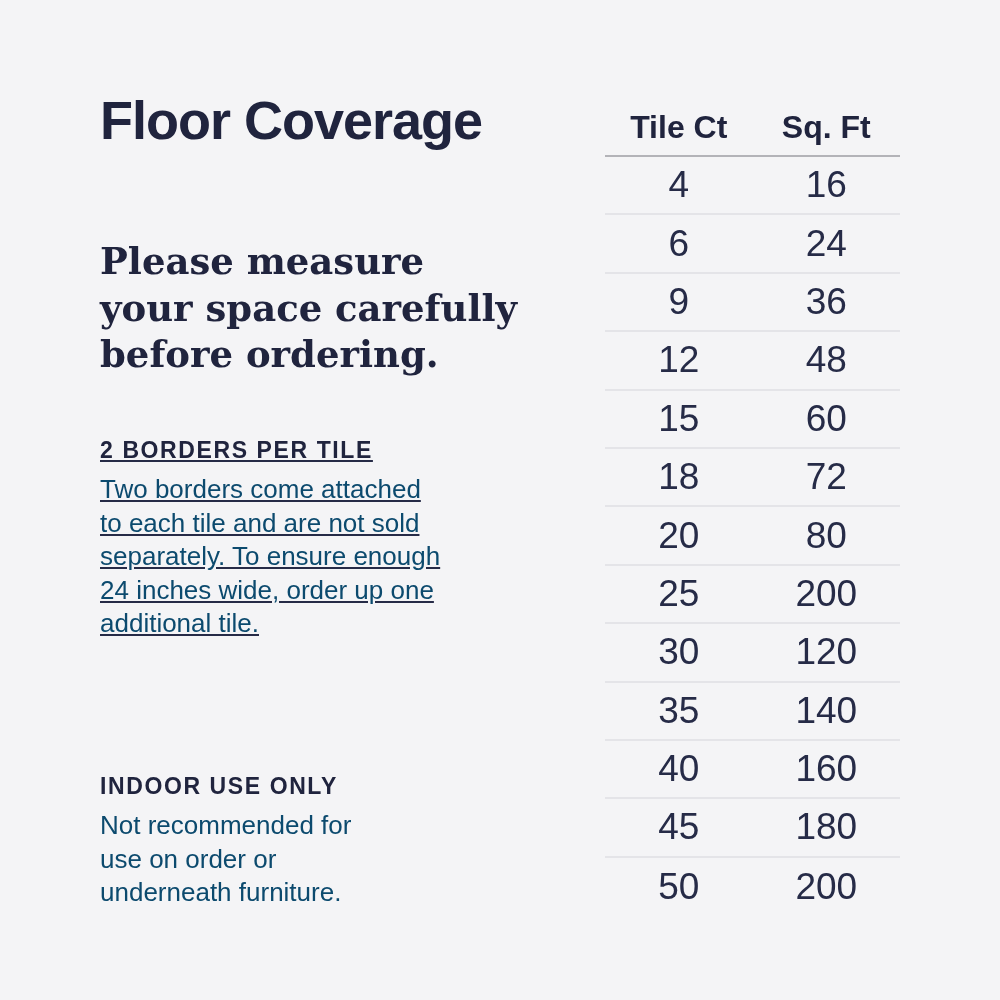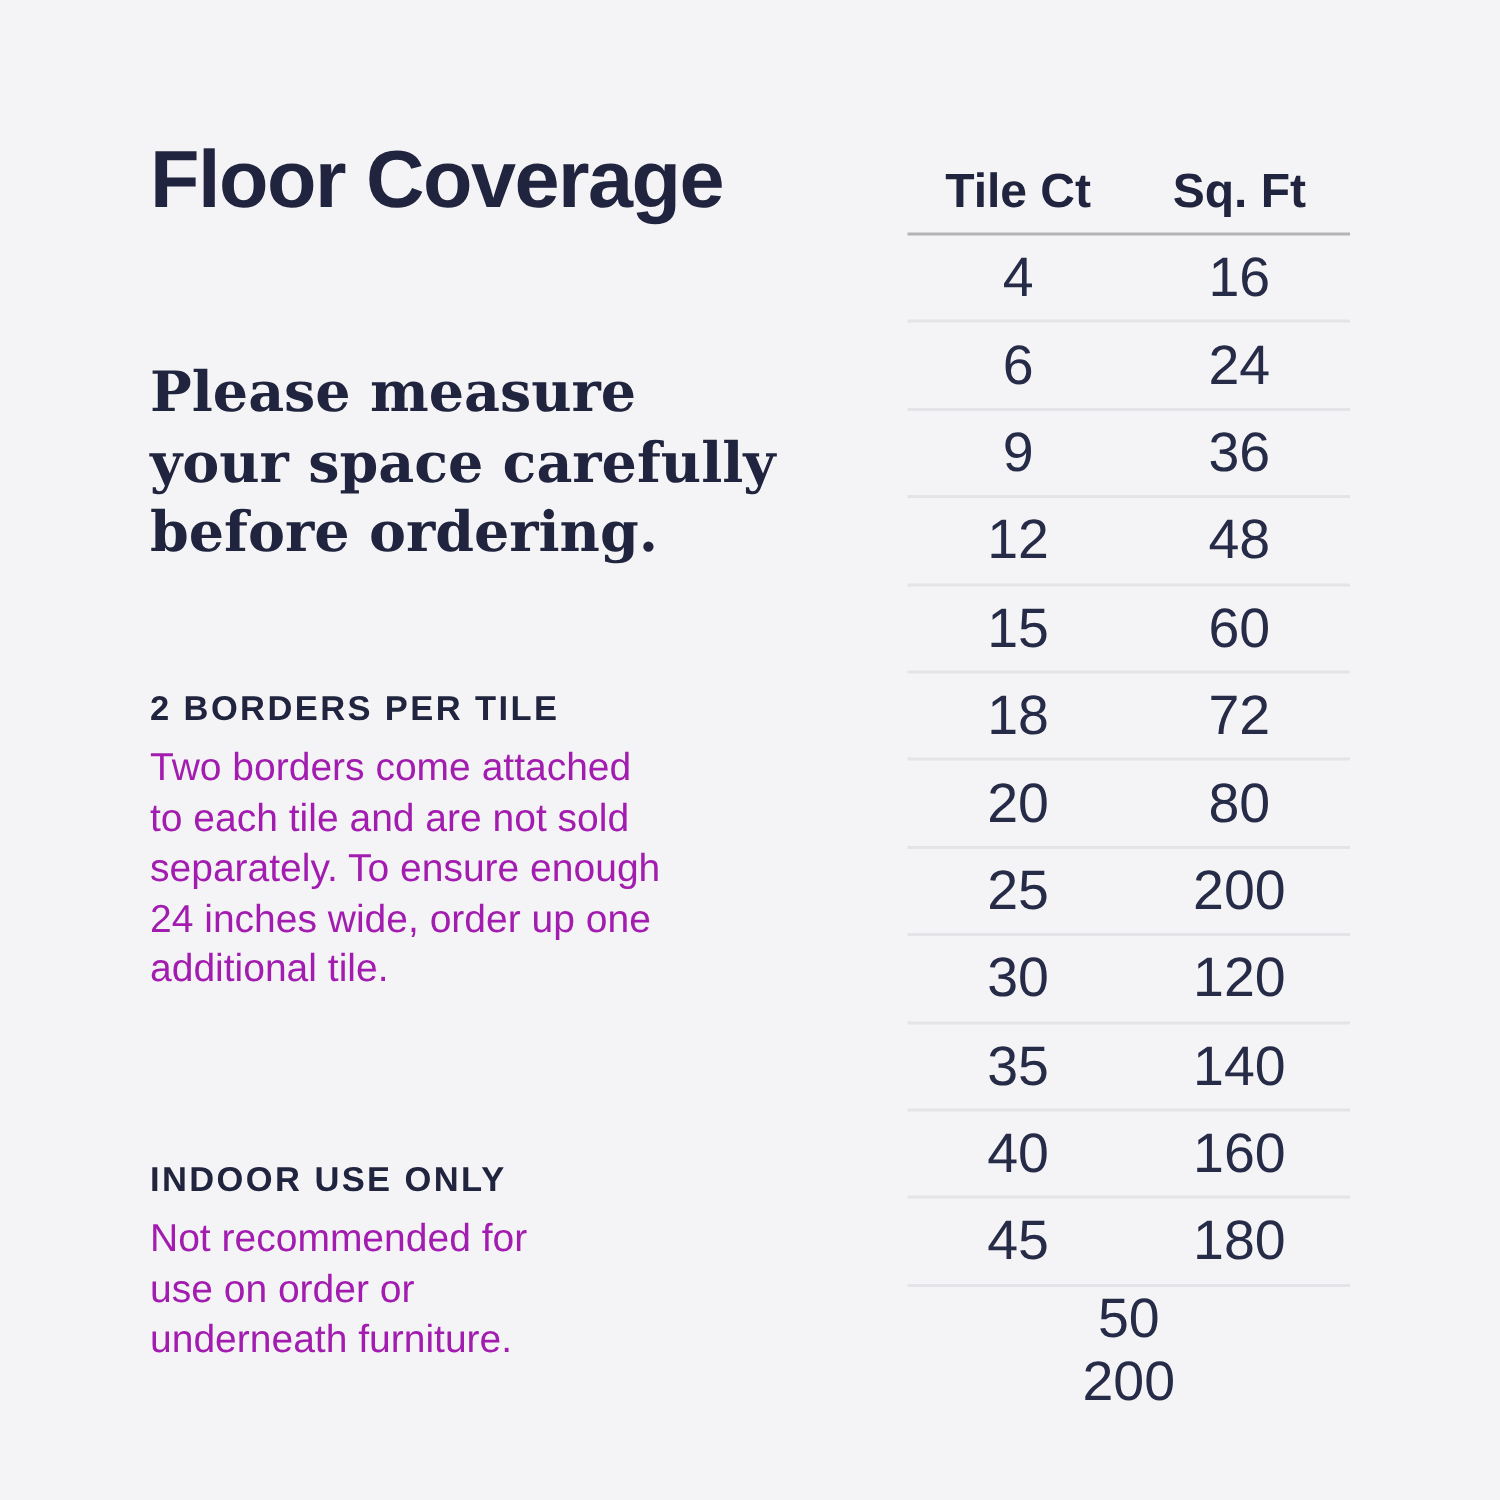--- a/index.html
+++ b/index.html
@@ -40,37 +40,37 @@
     left: 0;
     top: 238px;
     margin: 0;
     font-family: "DejaVu Serif", "Liberation Serif", serif;
     font-weight: 700;
     font-size: 37px;
     line-height: 46.5px;
     color: #20243e;
     white-space: nowrap;
   }
-  .section-1 { position: absolute; left: 0; top: 458px; }
+  .section-1 { position: absolute; left: 0; top: 436px; text-decoration: underline; }
   .section-2 { position: absolute; left: 0; top: 772px; }
   .section-heading {
     margin: 0 0 9px 0;
     font-size: 23px;
     line-height: 28px;
     font-weight: 800;
     letter-spacing: 1.6px;
     color: #20243e;
     white-space: nowrap;
   }
   .section-body {
     margin: 0;
     font-size: 26px;
     line-height: 33.5px;
     font-weight: 400;
-    color: #a21caf;
+    color: #0c4a6e;
     white-space: nowrap;
   }
   .text-line { display: block; }
 
   
   .coverage-table {
     position: absolute;
     left: 605px;
     top: 100px;
     width: 295px;
@@ -88,21 +88,21 @@
     font-weight: 700;
     color: #20243e;
   }
   .trow {
     display: flex;
     height: 58.4px;
     align-items: center;
     box-sizing: border-box;
     border-bottom: 2px solid #e4e4e8;
   }
-  .trow:last-child { border-bottom: none; flex-direction: column; }
+  .trow:last-child { border-bottom: none; }
   .td {
     flex: 1 1 50%;
     text-align: center;
     font-size: 37px;
     font-weight: 400;
     color: #262b47;
   }
 </style>
 </head>
 <body>

